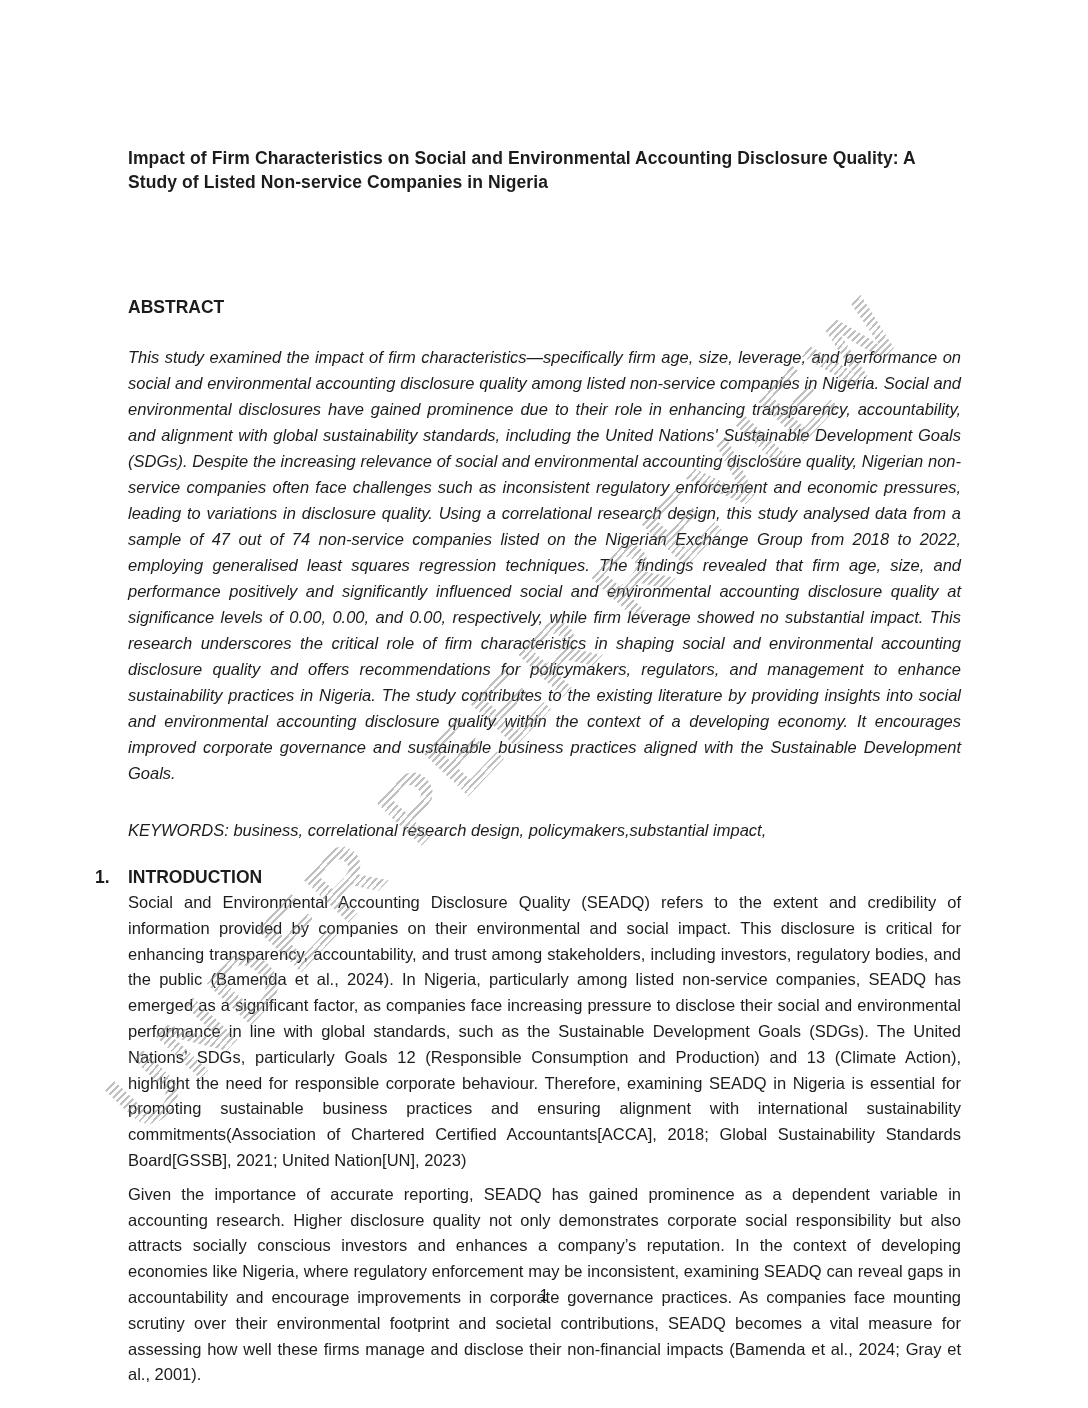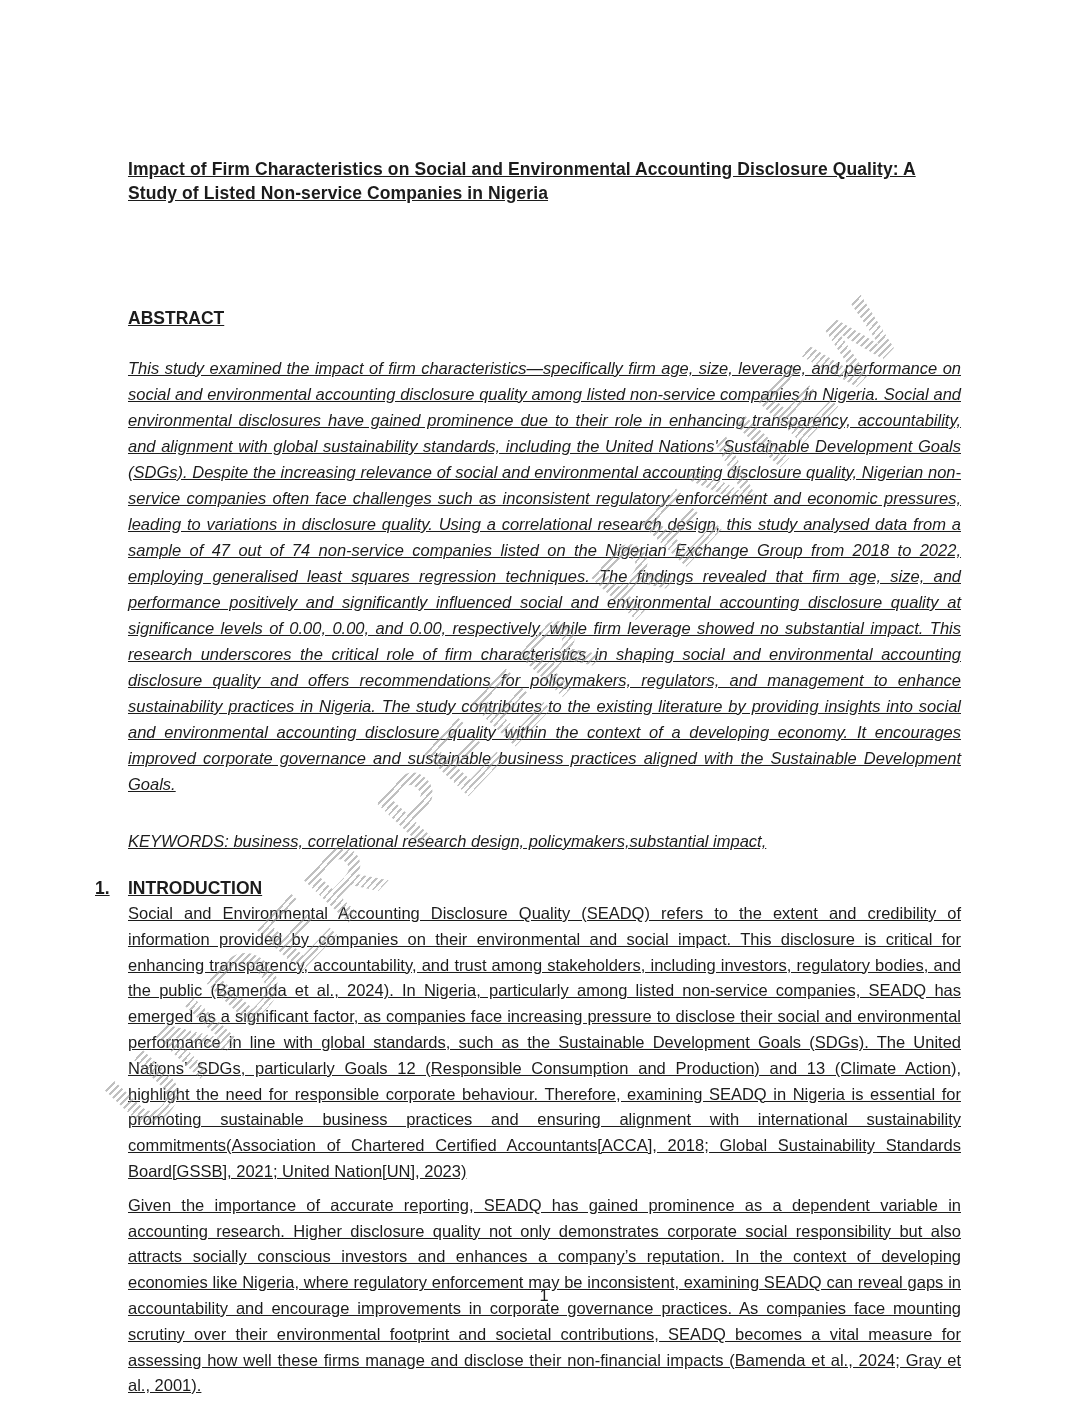--- a/index.html
+++ b/index.html
@@ -6,24 +6,23 @@
   .page{
     position:relative;
     width:1088px;height:1408px;
     background:#ffffff;
     font-family:"Liberation Sans","DejaVu Sans",sans-serif;
     color:#1c1c1c;
     overflow:hidden;
   }
   .content{
     position:absolute;
-    left:128px;top:157px;
+    left:128px;top:146px;
     width:833px;
     z-index:1;
-    text-decoration:underline;
   }
   .title{
     font-size:17.5px;
     font-weight:bold;
     line-height:24px;
     letter-spacing:0.1px;
   }
   .abstract-heading{
     margin-top:101px;
     font-size:17.5px;

